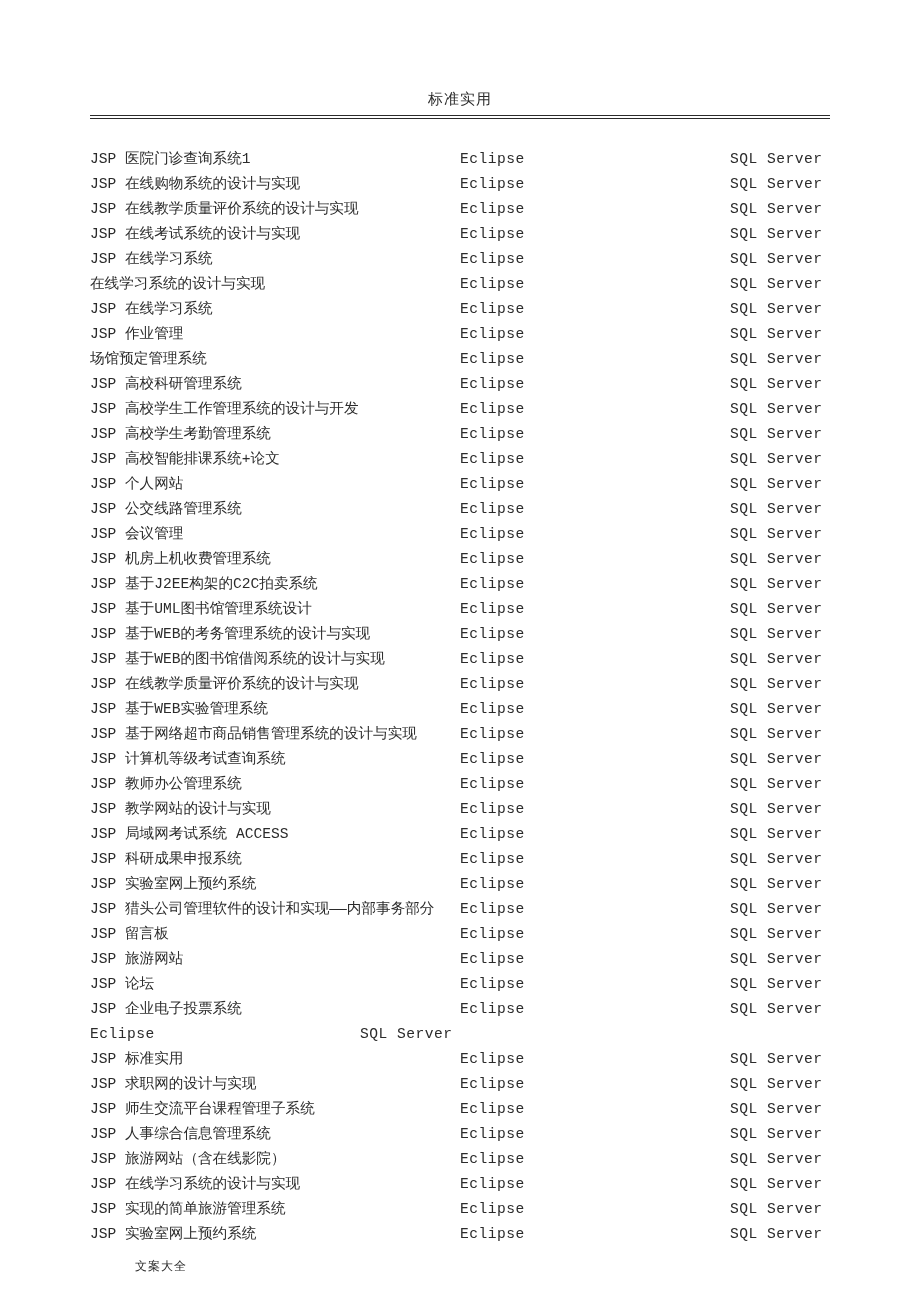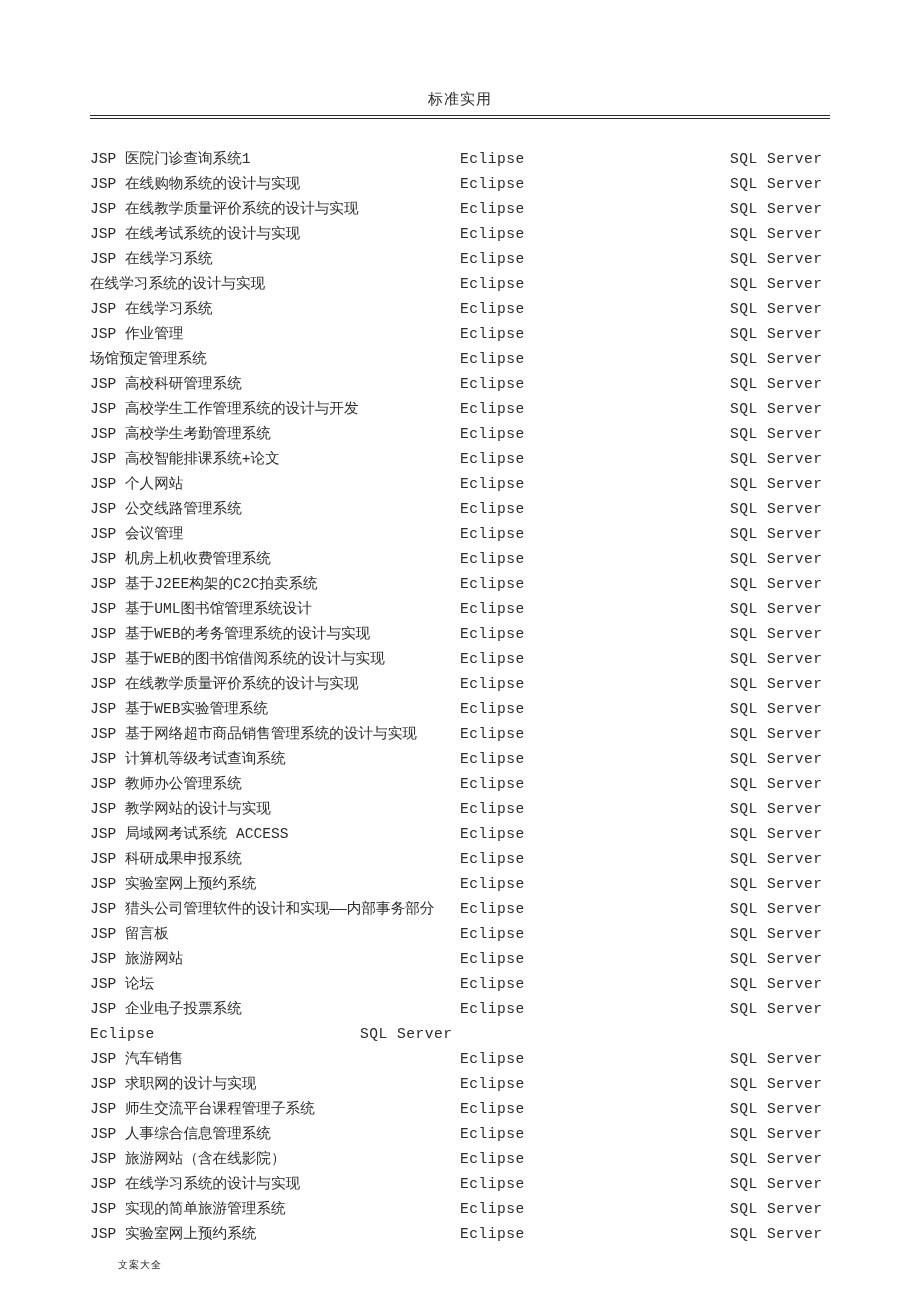--- a/index.html
+++ b/index.html
@@ -50,23 +50,23 @@
     font-family: "Courier New", monospace;
     letter-spacing: 0.5px;
   }
   .col-db {
     flex: 1;
     font-family: "Courier New", monospace;
     letter-spacing: 0.5px;
   }
   .footer {
     position: absolute;
-    left: 118px;
+    left: 135px;
     top: 1258px;
-    font-size: 10px;
+    font-size: 12px;
     letter-spacing: 1px;
   }
 </style>
 </head>
 <body>
 
 <div class="page">
   <div class="header">标准实用</div>
   <div class="rule-thick"></div>
   <div class="rule-thin"></div>
@@ -245,21 +245,21 @@
       <div class="row">
         <div class="col-name">JSP 企业电子投票系统</div>
         <div class="col-tool">Eclipse</div>
         <div class="col-db">SQL Server</div>
       </div>
       <div class="row">
         <div class="col-tool">Eclipse</div>
         <div class="col-db">SQL Server</div>
       </div>
       <div class="row">
-        <div class="col-name">JSP 汽车销售</div>
+        <div class="col-name">JSP 标准实用</div>
         <div class="col-tool">Eclipse</div>
         <div class="col-db">SQL Server</div>
       </div>
       <div class="row">
         <div class="col-name">JSP 求职网的设计与实现</div>
         <div class="col-tool">Eclipse</div>
         <div class="col-db">SQL Server</div>
       </div>
       <div class="row">
         <div class="col-name">JSP 师生交流平台课程管理子系统</div>

